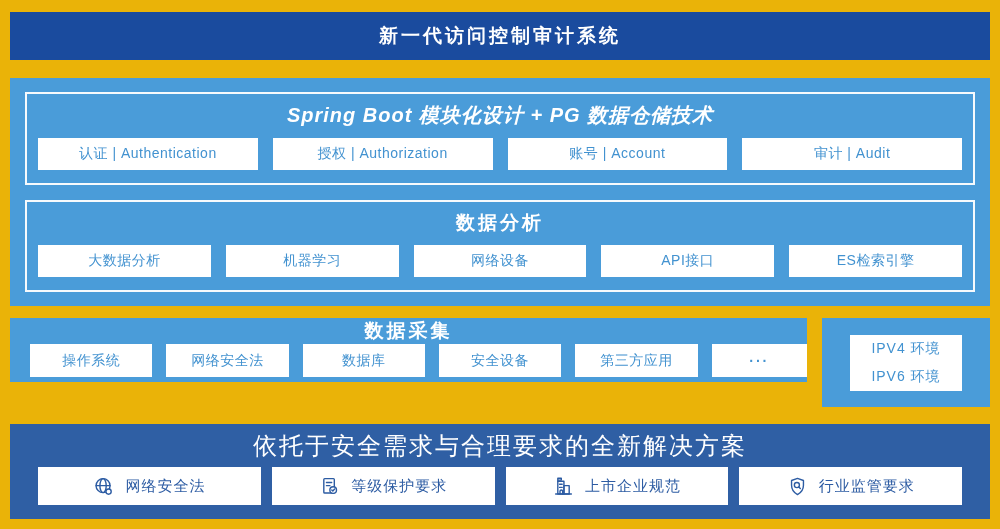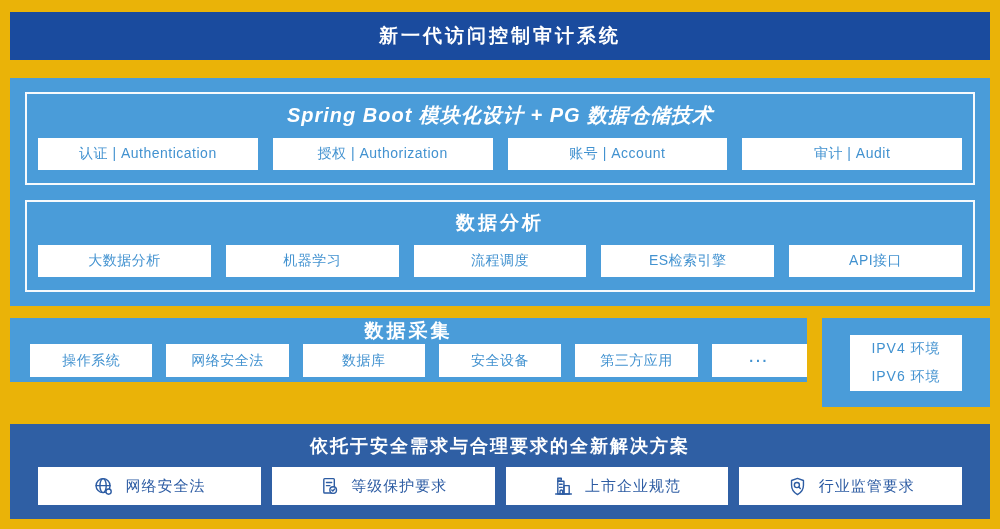--- a/index.html
+++ b/index.html
@@ -60,21 +60,21 @@
     display:flex;align-items:center;justify-content:center;letter-spacing:1px;
   }
   
   .solution-panel{
     position:absolute;left:10px;top:424px;width:980px;height:95px;
     background:#2f5fa4;box-sizing:border-box;
     display:flex;flex-direction:column;
   }
   .solution-title{
     flex:1;display:flex;align-items:center;justify-content:center;
-    color:#ffffff;font-weight:bold;font-size:18px;letter-spacing:2px;
+    color:#ffffff;font-weight:normal;font-size:24px;letter-spacing:2px;
   }
   .solution-row{display:flex;gap:11px;padding:0 28px 14px;}
   .solution-box{
     flex:1;height:38px;background:#ffffff;color:#2d5ca3;
     display:flex;align-items:center;justify-content:center;gap:11px;
     font-size:15px;letter-spacing:1px;
   }
   .icon{width:21px;height:21px;display:block;}
 </style>
 </head>
@@ -96,23 +96,23 @@
         <div class="btn">账号 | Account</div>
         <div class="btn">审计 | Audit</div>
       </div>
     </div>
 
     <div class="inner-box">
       <div class="inner-title section-title">数据分析</div>
       <div class="btn-row">
         <div class="btn">大数据分析</div>
         <div class="btn">机器学习</div>
-        <div class="btn">流程调度</div>
+        <div class="btn">网络设备</div>
+        <div class="btn">API接口</div>
         <div class="btn">ES检索引擎</div>
-        <div class="btn">API接口</div>
       </div>
     </div>
 
   </div>
 
   <div class="collect-panel">
     <div class="panel-title">数据采集</div>
     <div class="collect-row">
       <div class="btn">操作系统</div>
       <div class="btn">网络安全法</div>

